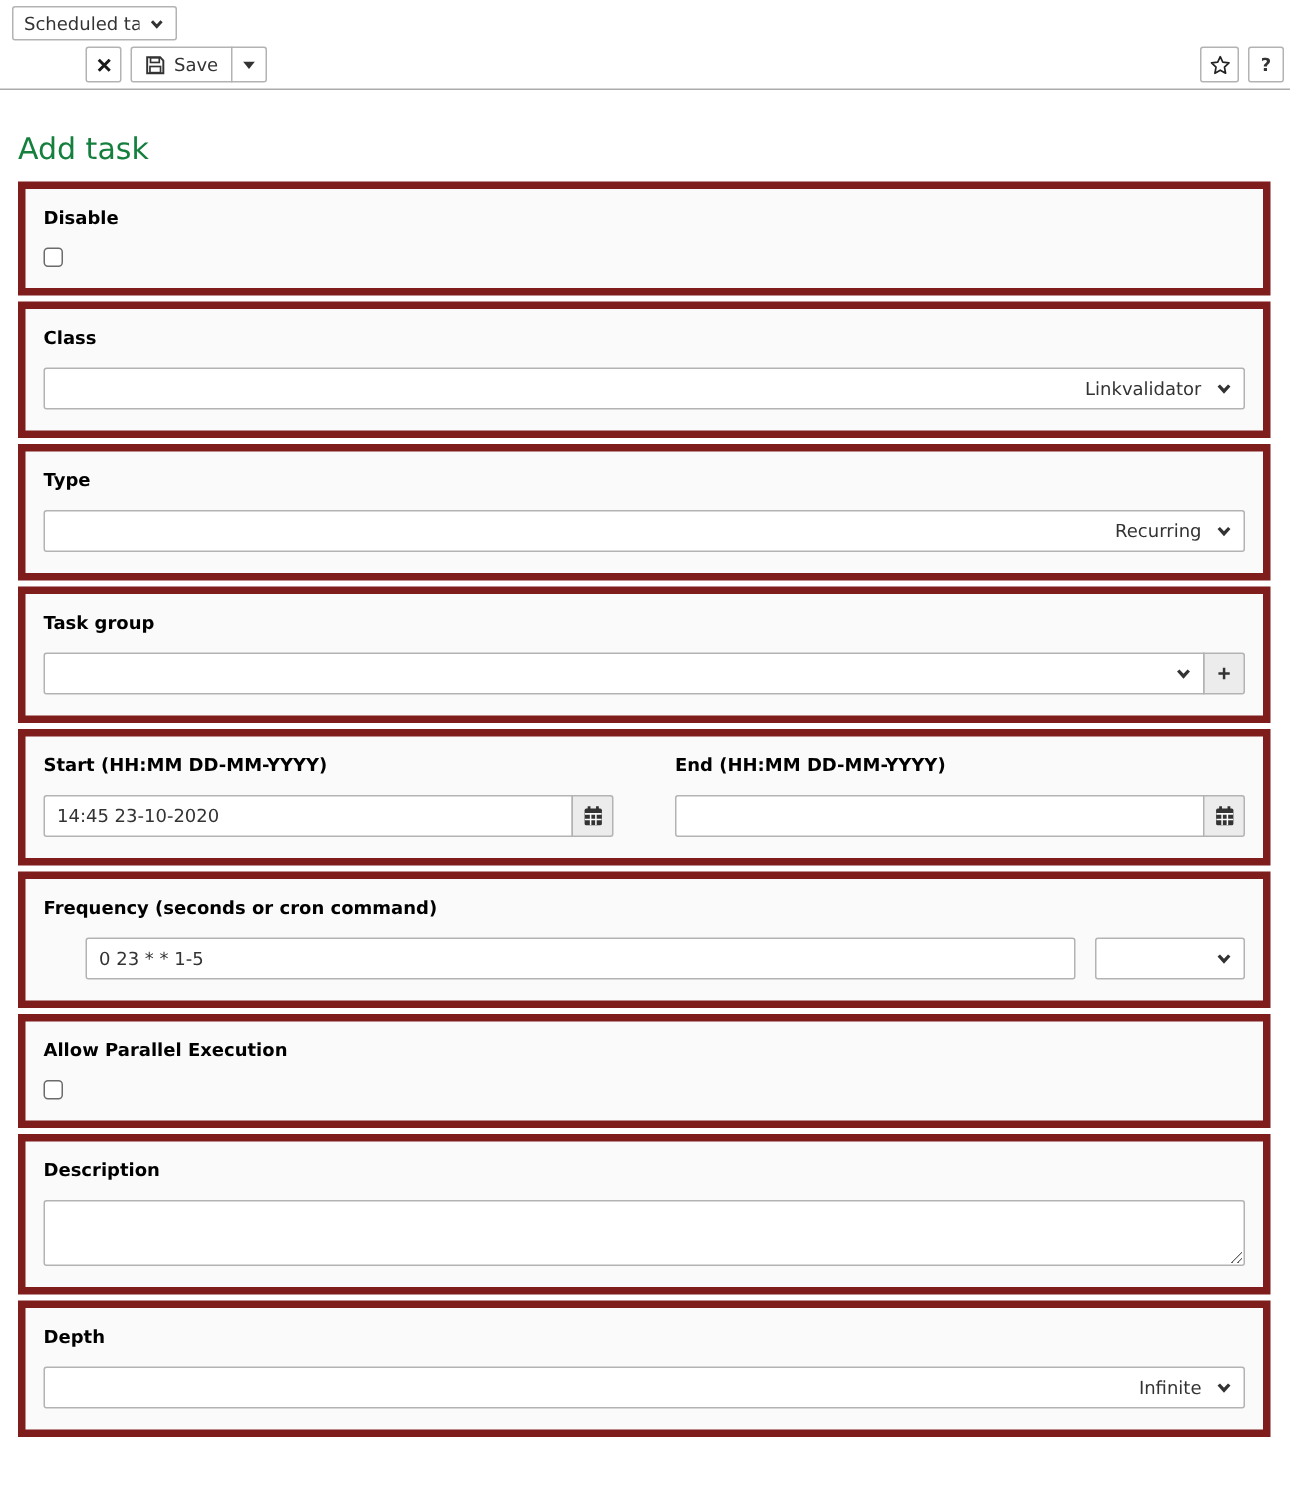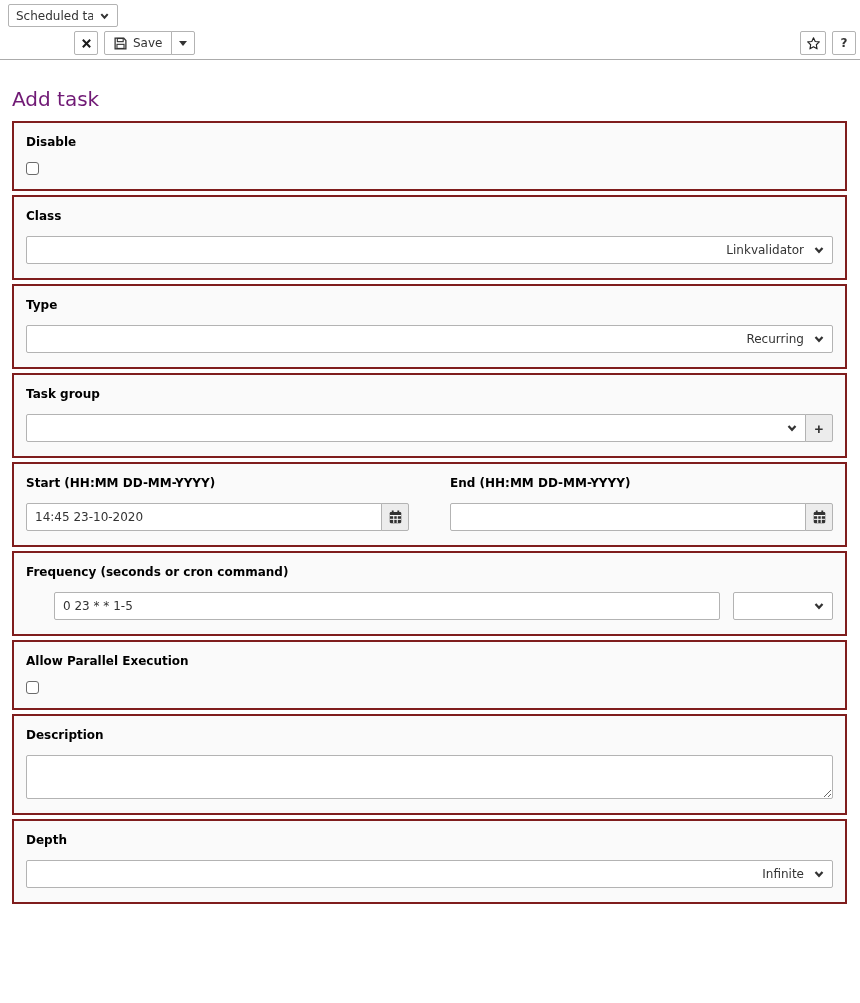--- a/index.html
+++ b/index.html
@@ -6,21 +6,21 @@
   html,body { margin:0; padding:0; }
   body {
     width: 860px; height: 1003px; overflow: hidden;
     background: #fff; color: #000;
     font-family: "DejaVu Sans", "Liberation Sans", sans-serif;
     font-size: 12px;
   }
 
   
   .docheader { padding: 4px 2px 3px 8px; border-bottom: 1px solid #ababab; background: #fff; }
-  .dh-row2 { display: flex; justify-content: space-between; align-items: center; margin: 4px 0 1px 20px; padding-left: 46px; }
+  .dh-row2 { display: flex; justify-content: space-between; align-items: center; margin: 4px 0 1px 3px; padding-left: 46px; }
   .dh-left, .dh-right { display: flex; align-items: center; gap: 6px; }
   .dh-right { margin-right: 2px; }
 
   .select-wrap { position: relative; }
   .chev { position: absolute; right: 8px; top: 50%; transform: translateY(-50%); pointer-events: none; line-height: 0; }
 
   select.module-select {
     -webkit-appearance: none; appearance: none;
     width: 110px; height: 23px; padding: 0 24px 0 7px;
     border: 1px solid #b3b3b3; border-radius: 2px;
@@ -34,24 +34,24 @@
     color: #333; font-size: 12px; font-family: inherit; cursor: pointer;
   }
   .btn-group { display: inline-flex; }
   .btn-main { border-radius: 2px 0 0 2px; padding: 0 9px; gap: 6px; }
   .btn-caret { border-radius: 0 2px 2px 0; width: 22px; margin-left: -1px; }
   .help-btn { width: 17px; font-weight: 700; }
   .star-btn { width: 26px; }
 
   
   .content { padding: 0 13px 0 12px; }
-  .page-title { font-size: 20px; font-weight: 400; color: #701a75; margin: 27px 0 10px 0; }
+  .page-title { font-size: 20px; font-weight: 400; color: #15803d; margin: 27px 0 10px 0; }
 
   .form-section {
-    background: #fafafa; border: 2px solid #7f1d1d;
+    background: #fafafa; border: 5px solid #7f1d1d;
     padding: 12px 12px 14px 12px; margin-bottom: 4px;
   }
   .form-label { display: block; font-size: 12px; font-weight: 700; color: #000; margin-bottom: 13px; }
 
   .form-control {
     display: block; width: 100%; height: 28px;
     border: 1px solid #b3b3b3; border-radius: 2px;
     background: #fff; color: #333; font-size: 12px; font-family: inherit;
     padding: 0 8px;
   }

